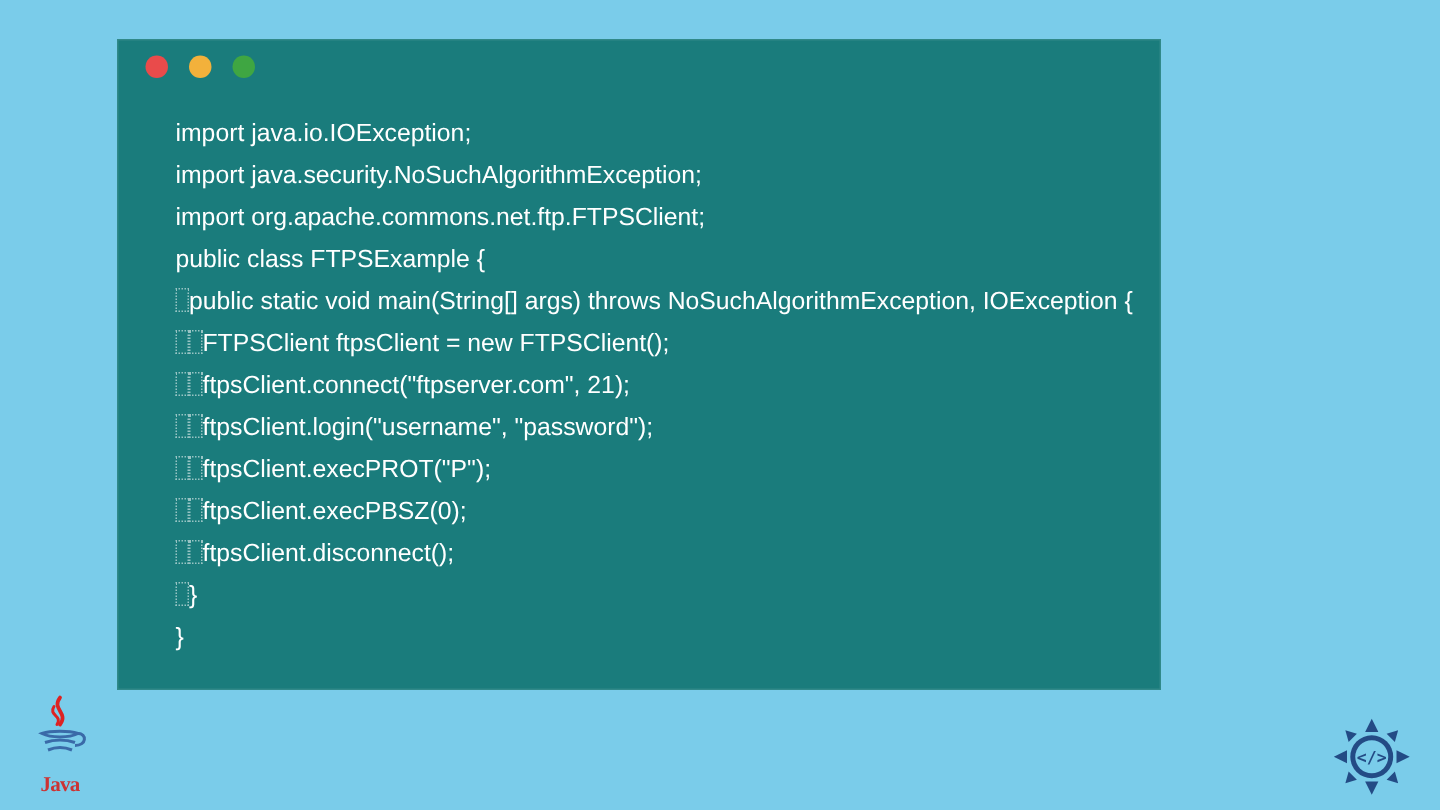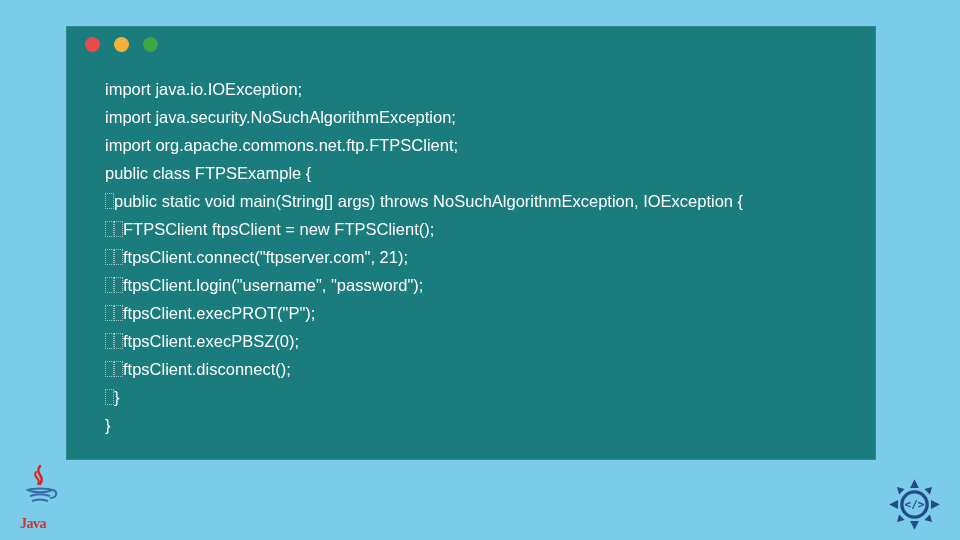--- a/index.html
+++ b/index.html
@@ -6,23 +6,23 @@
   body {
     width: 960px;
     height: 540px;
     background: #7accea;
     font-family: -apple-system, BlinkMacSystemFont, "Segoe UI", Arial, sans-serif;
     position: relative;
     overflow: hidden;
   }
   .code-window {
     position: absolute;
-    left: 66px;
+    left: 78px;
     top: 26px;
-    width: 810px;
+    width: 696px;
     background: #1a7c7c;
     border: 1px solid rgba(255,255,255,0.1);
   }
   .title-bar {
     height: 34px;
     display: flex;
     align-items: center;
     padding-left: 18px;
     gap: 14px;
   }
@@ -41,21 +41,21 @@
     line-height: 28px;
     font-family: "Segoe UI", Arial, sans-serif;
     white-space: pre;
   }
   .code-line { display: block; }
   .ind { display: inline-block; border: 1px dotted rgba(255,255,255,0.55); width: 9px; height: 16px; vertical-align: -2px; margin-right: 0px; }
   .java-logo {
     position: absolute;
     left: 20px;
     bottom: 8px;
-    text-align: left;
+    text-align: center;
     font-family: Georgia, serif;
   }
   .java-logo .txt { font-size: 14px; color: #c33; font-weight: bold; letter-spacing: -0.5px;}
   .brand {
     position: absolute;
     right: 18px;
     bottom: 8px;
     display: flex;
     align-items: center;
     gap: 8px;

